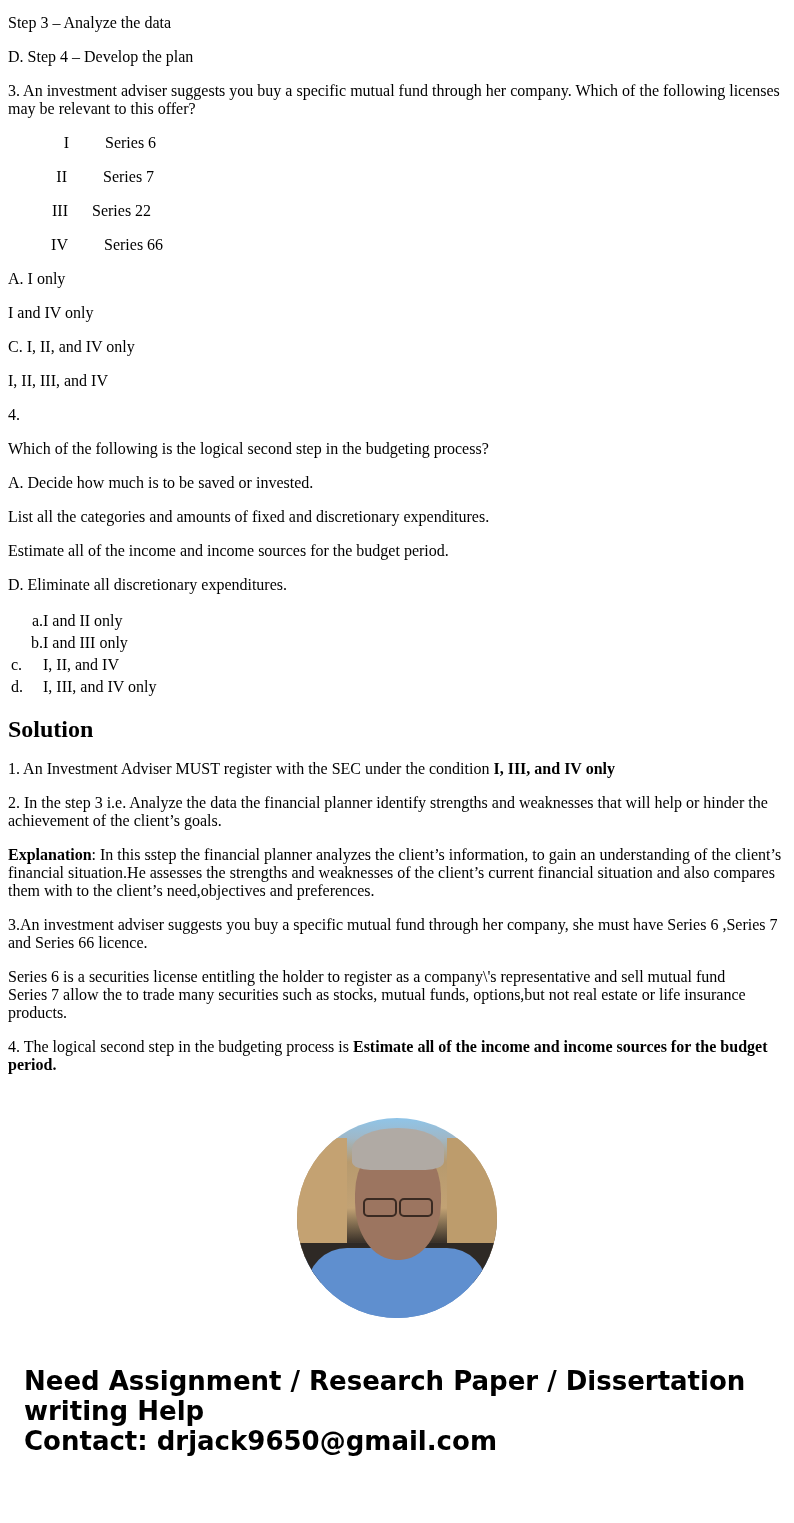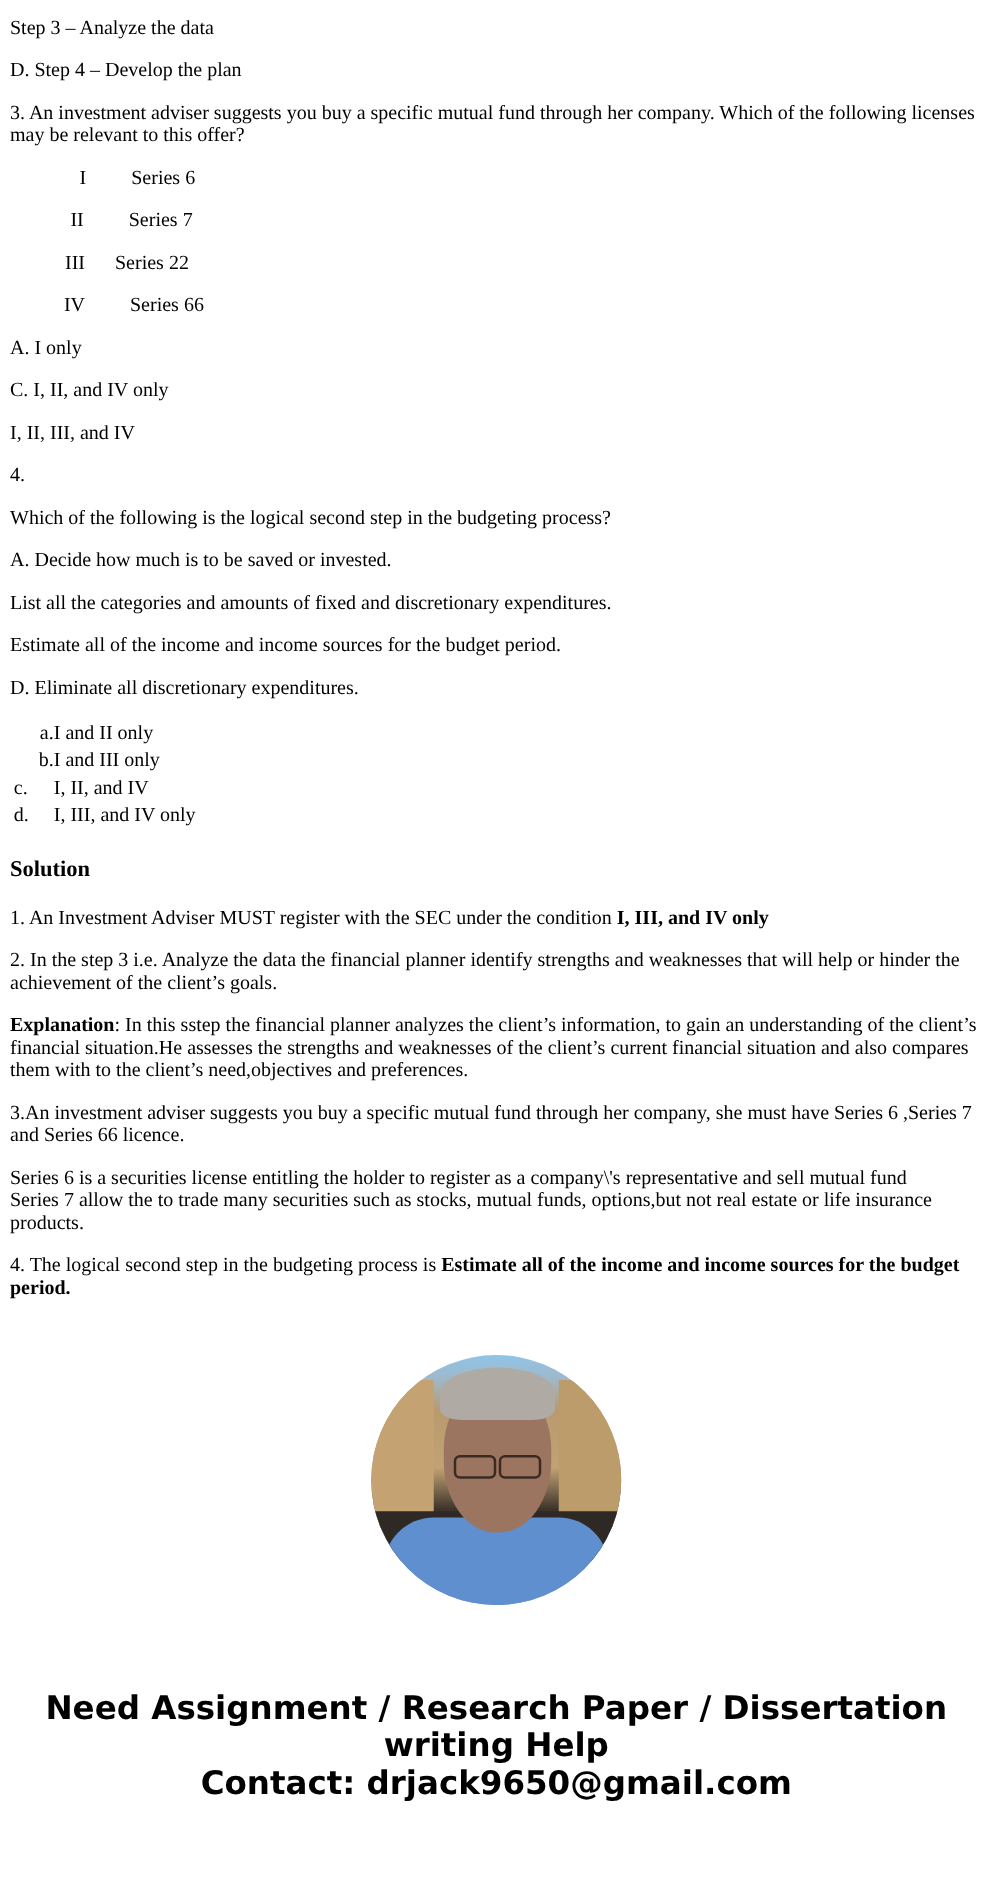--- a/index.html
+++ b/index.html
@@ -18,21 +18,21 @@
     .p-first { margin-top: 14px; }
     .roman-row { display: flex; height: 18px; margin-bottom: 16px; }
     .roman-num { width: 70px; text-align: right; padding-right: 0; }
     .roman-val { margin-left: 36px; text-align: center; }
     .opts { margin: 0 0 16px 0; padding: 0; }
     .opt { display: flex; height: 22px; line-height: 22px; }
     .opt .mk { width: 35px; text-align: right; padding-right: 0; }
     .opt.alt .mk { width: 15px; text-align: left; padding-left: 3px; }
     .opt.alt .mk + .tx { margin-left: 17px; }
     .opt .tx { margin-left: 0; }
-    h3 { font-size: 18px; font-weight: bold; margin: 20px 0 20px 0; line-height: 22px; }
+    h3 { font-size: 24px; font-weight: bold; margin: 20px 0 20px 0; line-height: 22px; }
     .avatar-wrap { display: flex; justify-content: center; margin-top: 44px; }
     .avatar {
       width: 200px; height: 200px; border-radius: 50%;
       overflow: hidden; position: relative;
       background: linear-gradient(180deg, #8fc4e8 0%, #9fb8c8 10%, #b79a6e 22%, #c2a274 45%, #3b3229 62%, #4a78b8 72%, #5b89c6 100%);
     }
     .avatar .wall-l { position:absolute; left:0; top:20px; width:50px; height:120px; background:#c4a272; }
     .avatar .wall-r { position:absolute; right:0; top:20px; width:50px; height:120px; background:#bd9c6c; }
     .avatar .dark { position:absolute; left:0; right:0; top:125px; height:40px; background:#2e2925; }
     .avatar .shirt { position:absolute; left:10px; right:10px; bottom:0; height:70px; background:#5f8fcf; border-radius: 40px 40px 0 0; }
@@ -40,22 +40,22 @@
     .avatar .face { position:absolute; left:58px; top:22px; width:86px; height:120px; background:#9c7560; border-radius: 45% 45% 48% 48%; }
     .avatar .hair { position:absolute; left:55px; top:10px; width:92px; height:42px; background:#b0aaa4; border-radius: 50% 50% 20% 20%; }
     .avatar .glasses { position:absolute; left:66px; top:80px; width:70px; height:16px; }
     .avatar .glasses span { position:absolute; top:0; width:30px; height:15px; border:2px solid #3a2a22; border-radius:5px; }
     .avatar .glasses .l { left:0; } .avatar .glasses .r { right:0; }
     .promo {
       font-family: "DejaVu Sans", sans-serif;
       font-weight: bold;
       font-size: 26px;
       line-height: 30px;
-      text-align: center;
-      margin-top: 68px;
+      text-align: left;
+      margin-top: 48px;
       padding: 0 24px;
     }
   </style>
 </head>
 <body>
 
 <div class="content">
   <p class="p-first">Step 3 – Analyze the data</p>
   <p>D. Step 4 – Develop the plan</p>
 
@@ -74,20 +74,21 @@
       <span class="roman-num" style="width:60px">III</span>
       <span class="roman-val" style="margin-left:24px">Series 22</span>
     </div>
     <div class="roman-row">
       <span class="roman-num" style="width:60px">IV</span>
       <span class="roman-val" style="margin-left:36px">Series 66</span>
     </div>
   </div>
 
   <p>A. I only</p>
+  <p>I and IV only</p>
   <p>C. I, II, and IV only</p>
   <p>I, II, III, and IV</p>
 
   <p>4.</p>
   <p>Which of the following is the logical second step in the budgeting process?</p>
   <p>A. Decide how much is to be saved or invested.</p>
   <p>List all the categories and amounts of fixed and discretionary expenditures.</p>
   <p>Estimate all of the income and income sources for the budget period.</p>
   <p>D. Eliminate all discretionary expenditures.</p>
 

